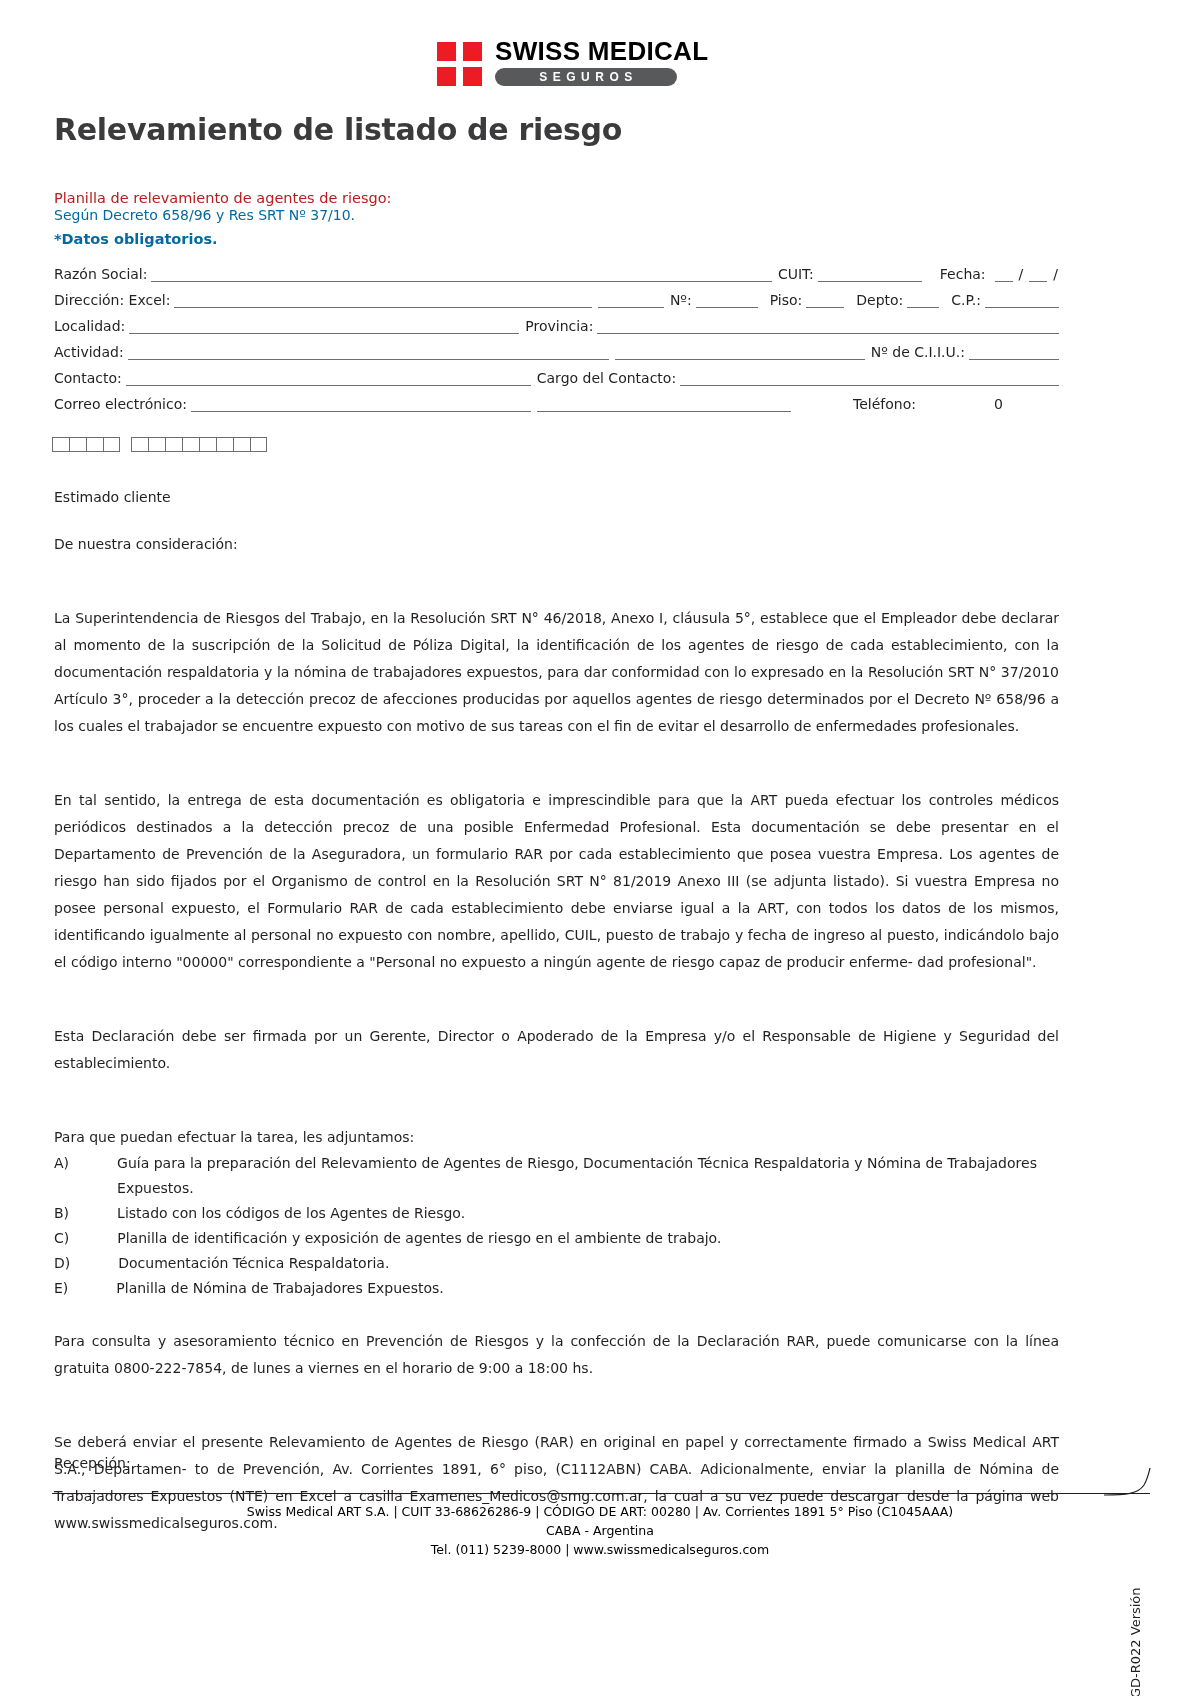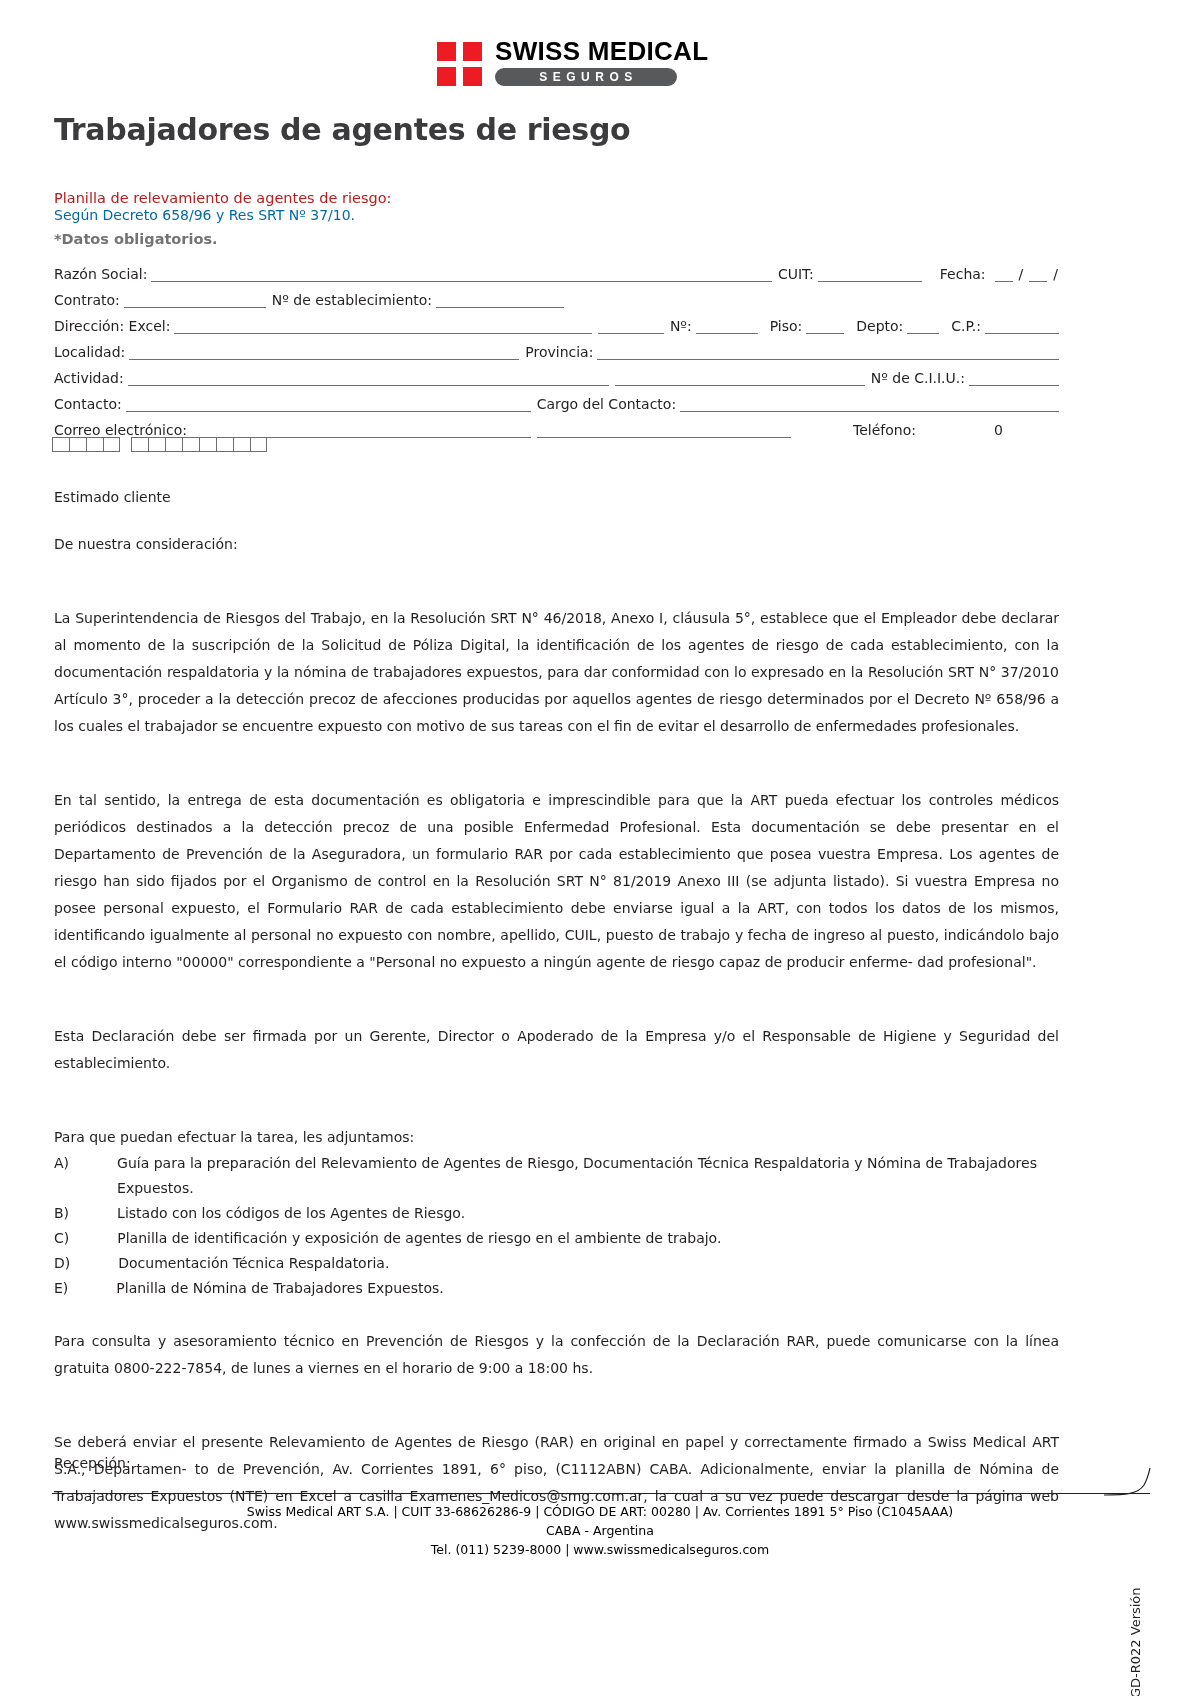--- a/index.html
+++ b/index.html
@@ -106,21 +106,21 @@
     font-size: 14px;
     color: #0369a1;
     white-space: nowrap;
   }
   .sec-bold {
     position: absolute;
     left: 54px;
     top: 231px;
     font-size: 14.5px;
     font-weight: bold;
-    color: #737373;
+    color: #0369a1;
     white-space: nowrap;
   }
 
   
   .form-area {
     position: absolute;
     left: 54px;
     top: 256px;
     width: 1005px;
   }
@@ -261,46 +261,40 @@
     <div class="logo-squares">
       <span class="sq s1"></span>
       <span class="sq s2"></span>
       <span class="sq s3"></span>
       <span class="sq s4"></span>
     </div>
     <div class="logo-main">SWISS MEDICAL</div>
     <div class="logo-sub">SEGUROS</div>
   </div>
 
-  <div class="doc-title">Trabajadores de agentes de riesgo</div>
+  <div class="doc-title">Relevamiento de listado de riesgo</div>
 
   <div class="sec-red">Planilla de relevamiento de agentes de riesgo:</div>
   <div class="sec-sub">Según Decreto 658/96 y Res SRT Nº 37/10.</div>
   <div class="sec-bold">*Datos obligatorios.</div>
 
   <div class="form-area">
 
     <div class="frow">
       <span class="flabel">Razón Social:</span>
       <span class="fline grow"></span>
       <span class="flabel">CUIT:</span>
       <span class="fline" style="width:104px"></span>
       <span class="flabel" style="padding-left:12px">Fecha:</span>
       <span class="dash"></span>
       <span class="slash">/</span>
       <span class="dash"></span>
       <span class="slash">/</span>
     </div>
 
-    <div class="frow">
-      <span class="flabel">Contrato:</span>
-      <span class="fline" style="width:142px"></span>
-      <span class="flabel">Nº de establecimiento:</span>
-      <span class="fline" style="width:128px"></span>
-    </div>
 
     <div class="frow">
       <span class="flabel">Dirección:  Excel:</span>
       <span class="fline grow"></span>
       <span class="fline" style="width:66px"></span>
       <span class="flabel">Nº:</span>
       <span class="fline" style="width:62px"></span>
       <span class="flabel" style="padding-left:6px">Piso:</span>
       <span class="fline" style="width:38px"></span>
       <span class="flabel" style="padding-left:6px">Depto:</span>

